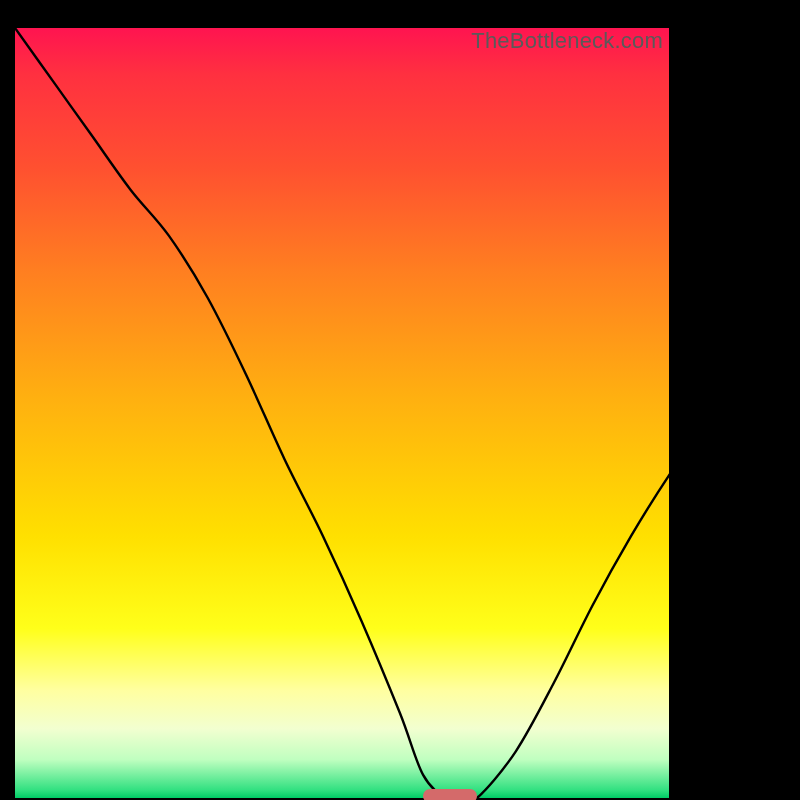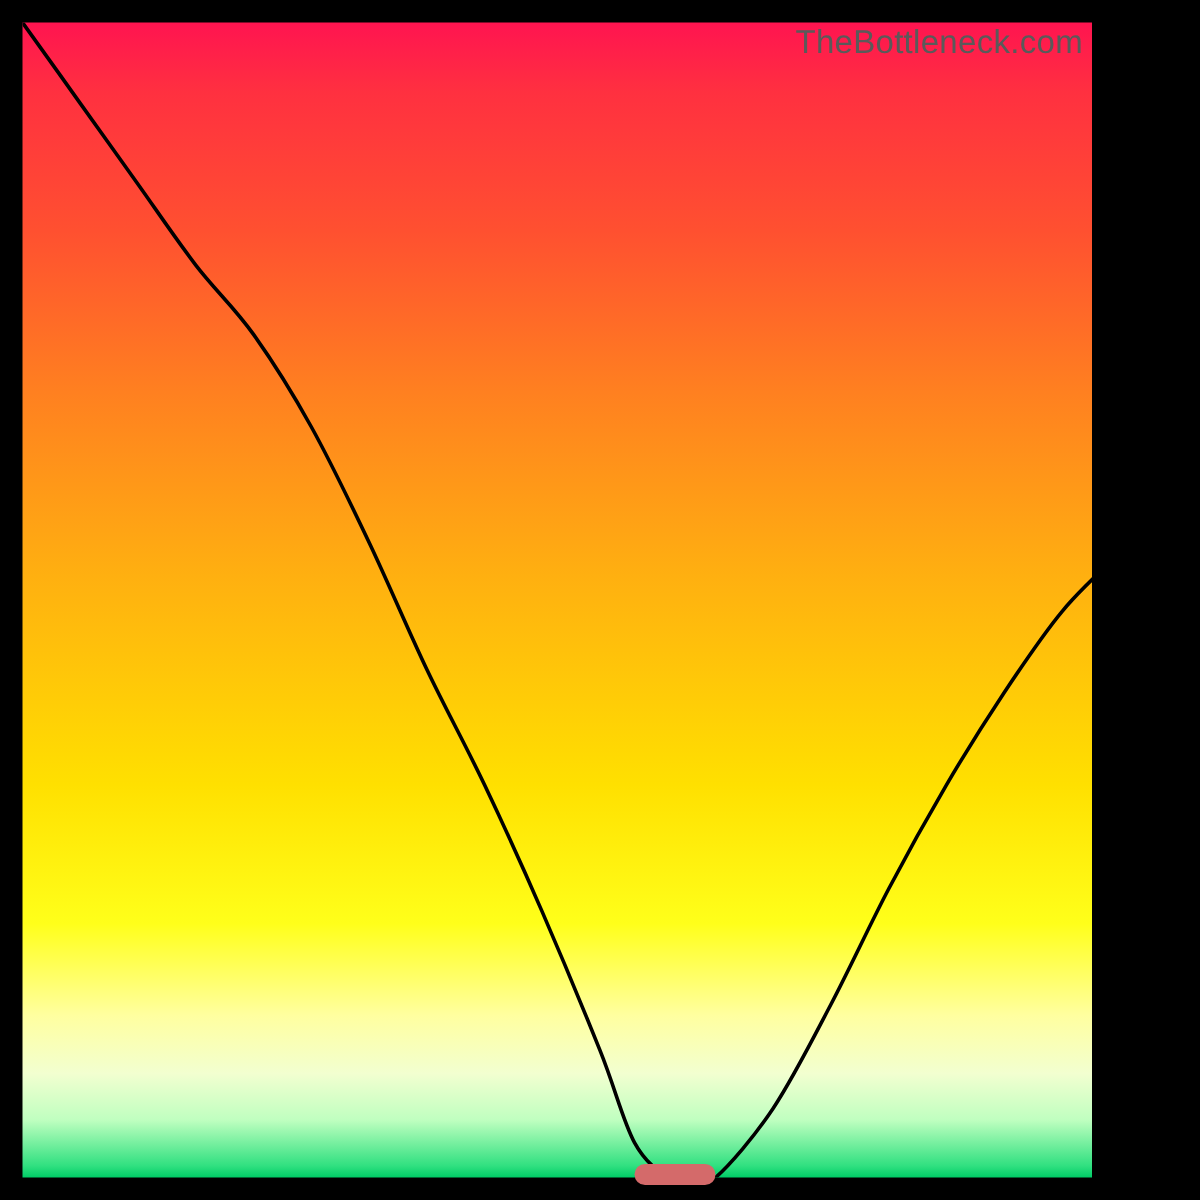--- a/index.html
+++ b/index.html
@@ -12,22 +12,22 @@
   }
   .frame {
     position: relative;
     width: 800px;
     height: 800px;
     background: #000;
   }
   .plot-area {
     position: absolute;
     left: 15px;
-    top: 15px;
-    width: 713px;
+    top: 28px;
+    width: 654px;
     height: 770px;
     background: linear-gradient(to bottom,
       #ff1450 0%,
       #ff3040 6%,
       #ff5030 18%,
       #ff8020 32%,
       #ffb010 48%,
       #ffe000 66%,
       #ffff1a 78%,
       #ffffa0 86%,

